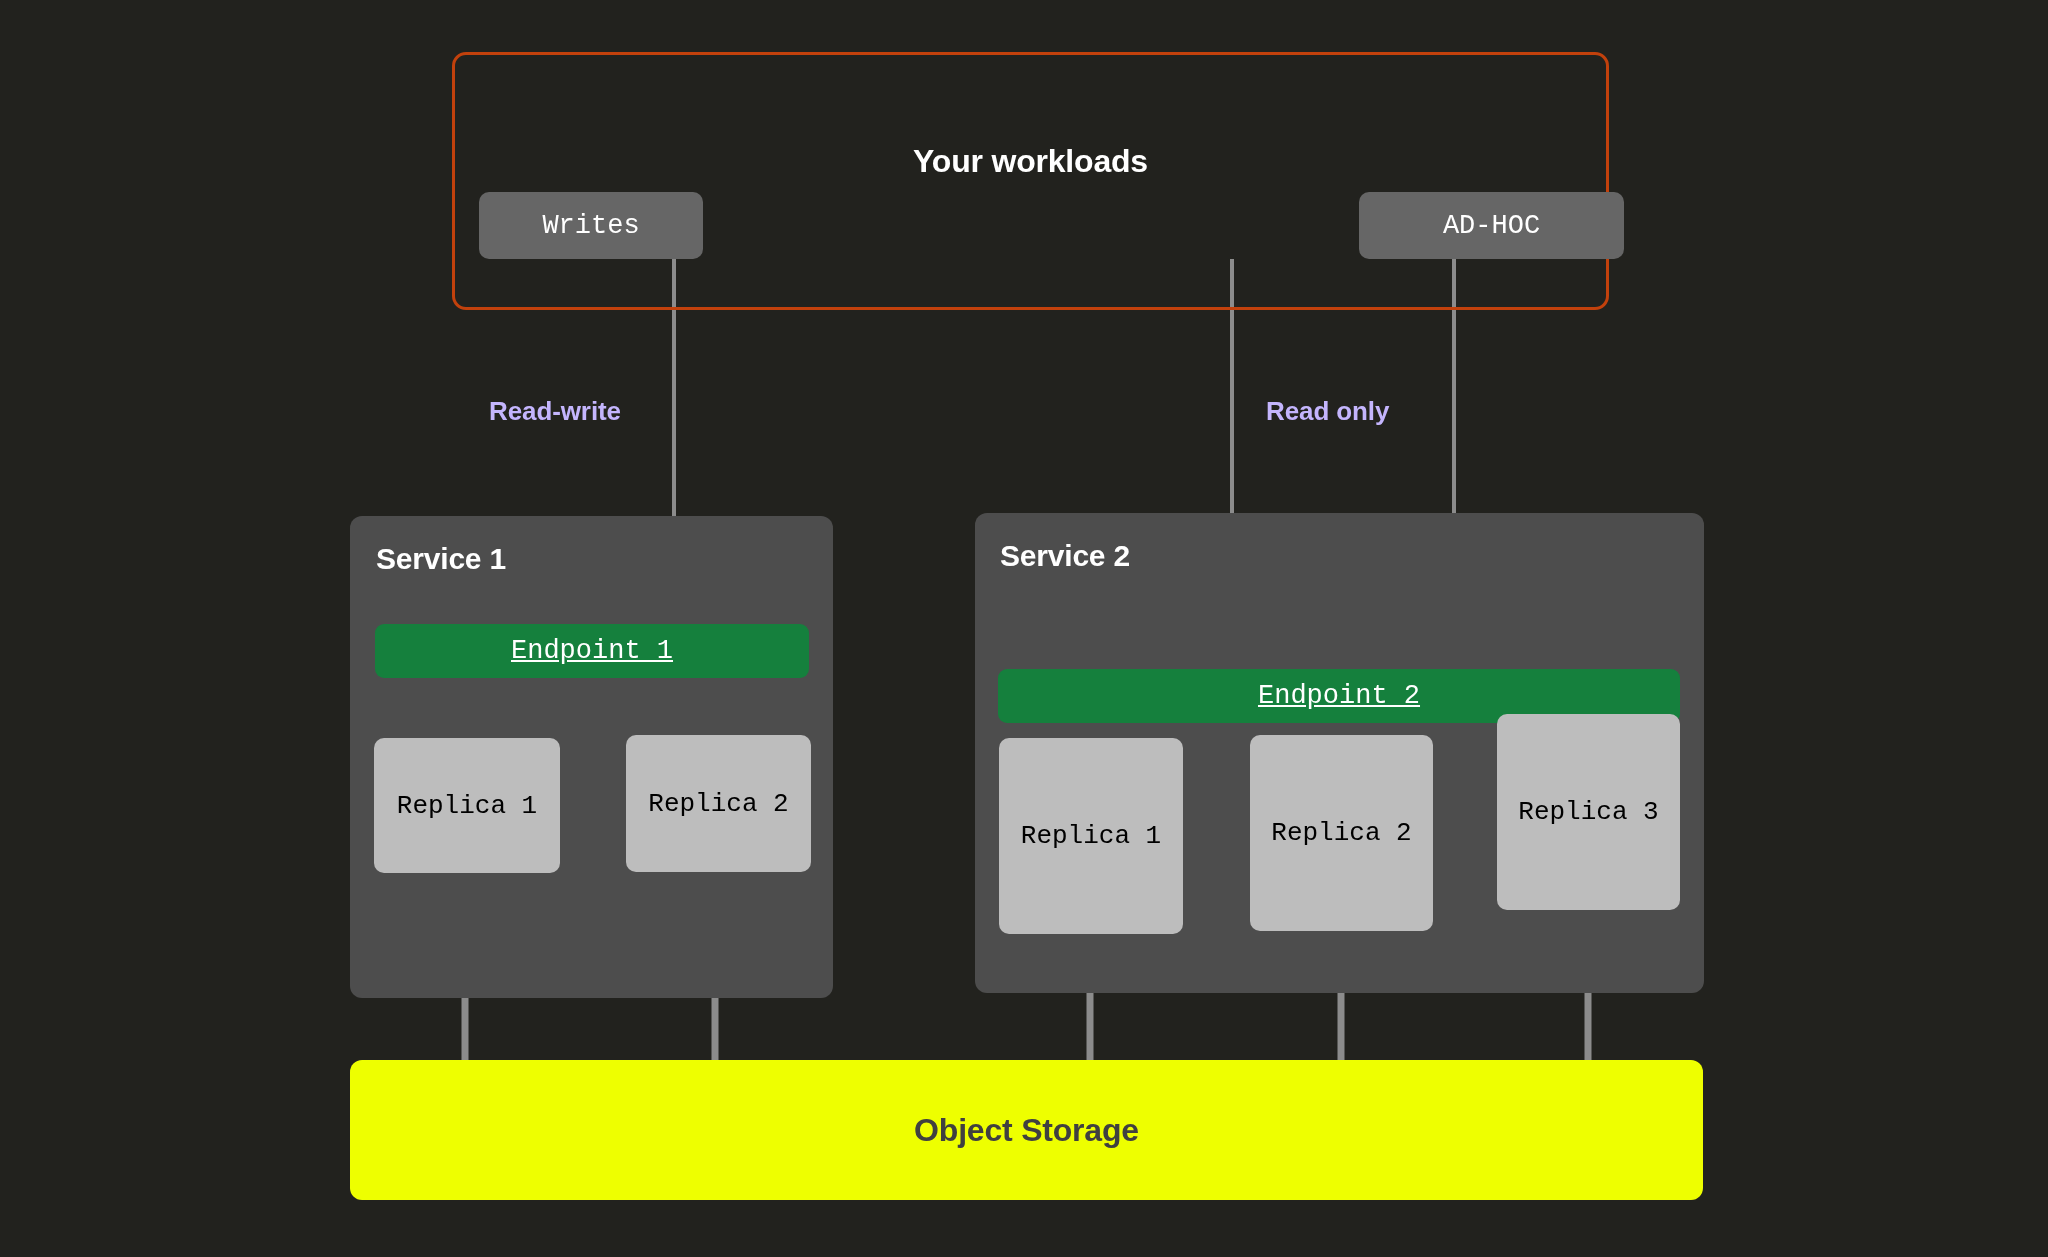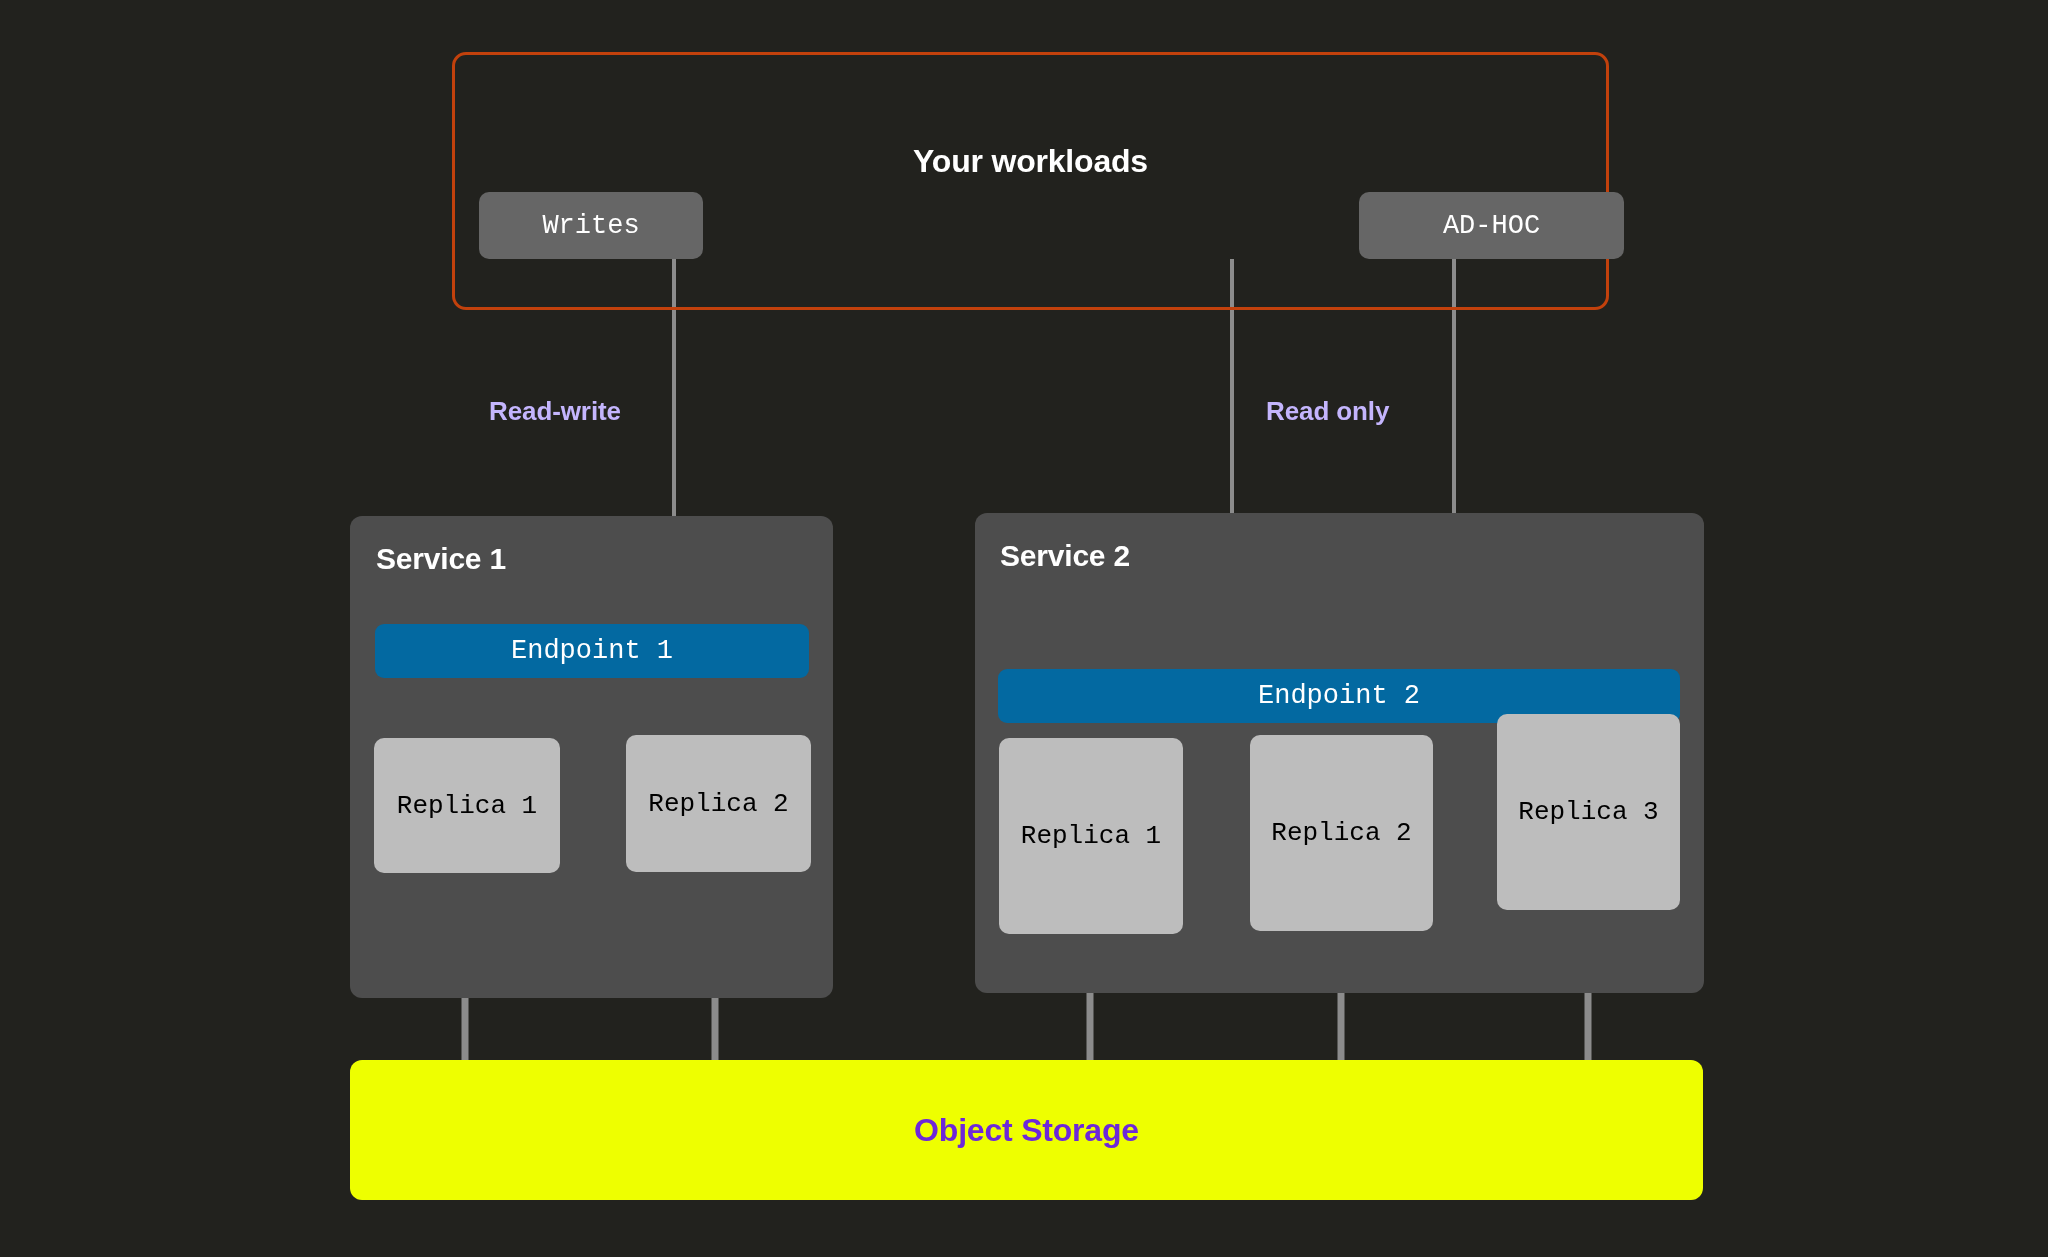--- a/index.html
+++ b/index.html
@@ -51,24 +51,24 @@
   #svc-1{left:975px;top:513px;width:729px;height:480px;}
   .service-title{
     position:absolute;color:#ffffff;font-size:30px;font-weight:bold;
     letter-spacing:-0.2px;z-index:5;
   }
   #svc-title-0{left:376px;top:542px;}
   #svc-title-1{left:1000px;top:539px;}
 
   
   .endpoint{
-    position:absolute;background:#0369a1;border-radius:9px;
+    position:absolute;background:#15803d;border-radius:9px;
     display:flex;align-items:center;justify-content:center;
     color:#ffffff;font-family:"Liberation Mono","DejaVu Sans Mono",monospace;
-    font-size:27px;z-index:5;
+    font-size:27px;z-index:5;text-decoration:underline;
   }
   #ep-0{left:375px;top:624px;width:434px;height:54px;}
   #ep-1{left:998px;top:621px;width:682px;height:54px;margin-top:48px;}
 
   
   .replica{
     position:absolute;background:#bdbdbd;border-radius:10px;
     display:flex;align-items:center;justify-content:center;
     color:#000000;font-family:"Liberation Mono","DejaVu Sans Mono",monospace;
     font-size:26px;z-index:5;
@@ -77,21 +77,21 @@
   #rep-0-1{left:626px;top:735px;width:185px;height:137px;}
   #rep-1-0{left:999px;top:738px;width:184px;height:196px;}
   #rep-1-1{left:1250px;top:735px;width:183px;height:196px;}
   #rep-1-2{left:1497px;top:714px;width:183px;height:196px;}
 
   
   .storage{
     position:absolute;left:350px;top:1060px;width:1353px;height:140px;
     background:#eeff00;border-radius:12px;
     display:flex;align-items:center;justify-content:center;
-    color:#6d28d9;font-size:32px;font-weight:bold;
+    color:#404040;font-size:32px;font-weight:bold;
     letter-spacing:-0.2px;z-index:5;
   }
 </style>
 </head>
 <body>
 
 <div id="stage">
 
   <svg id="wires" viewBox="0 0 2048 1257" width="2048" height="1257">
     <defs>

